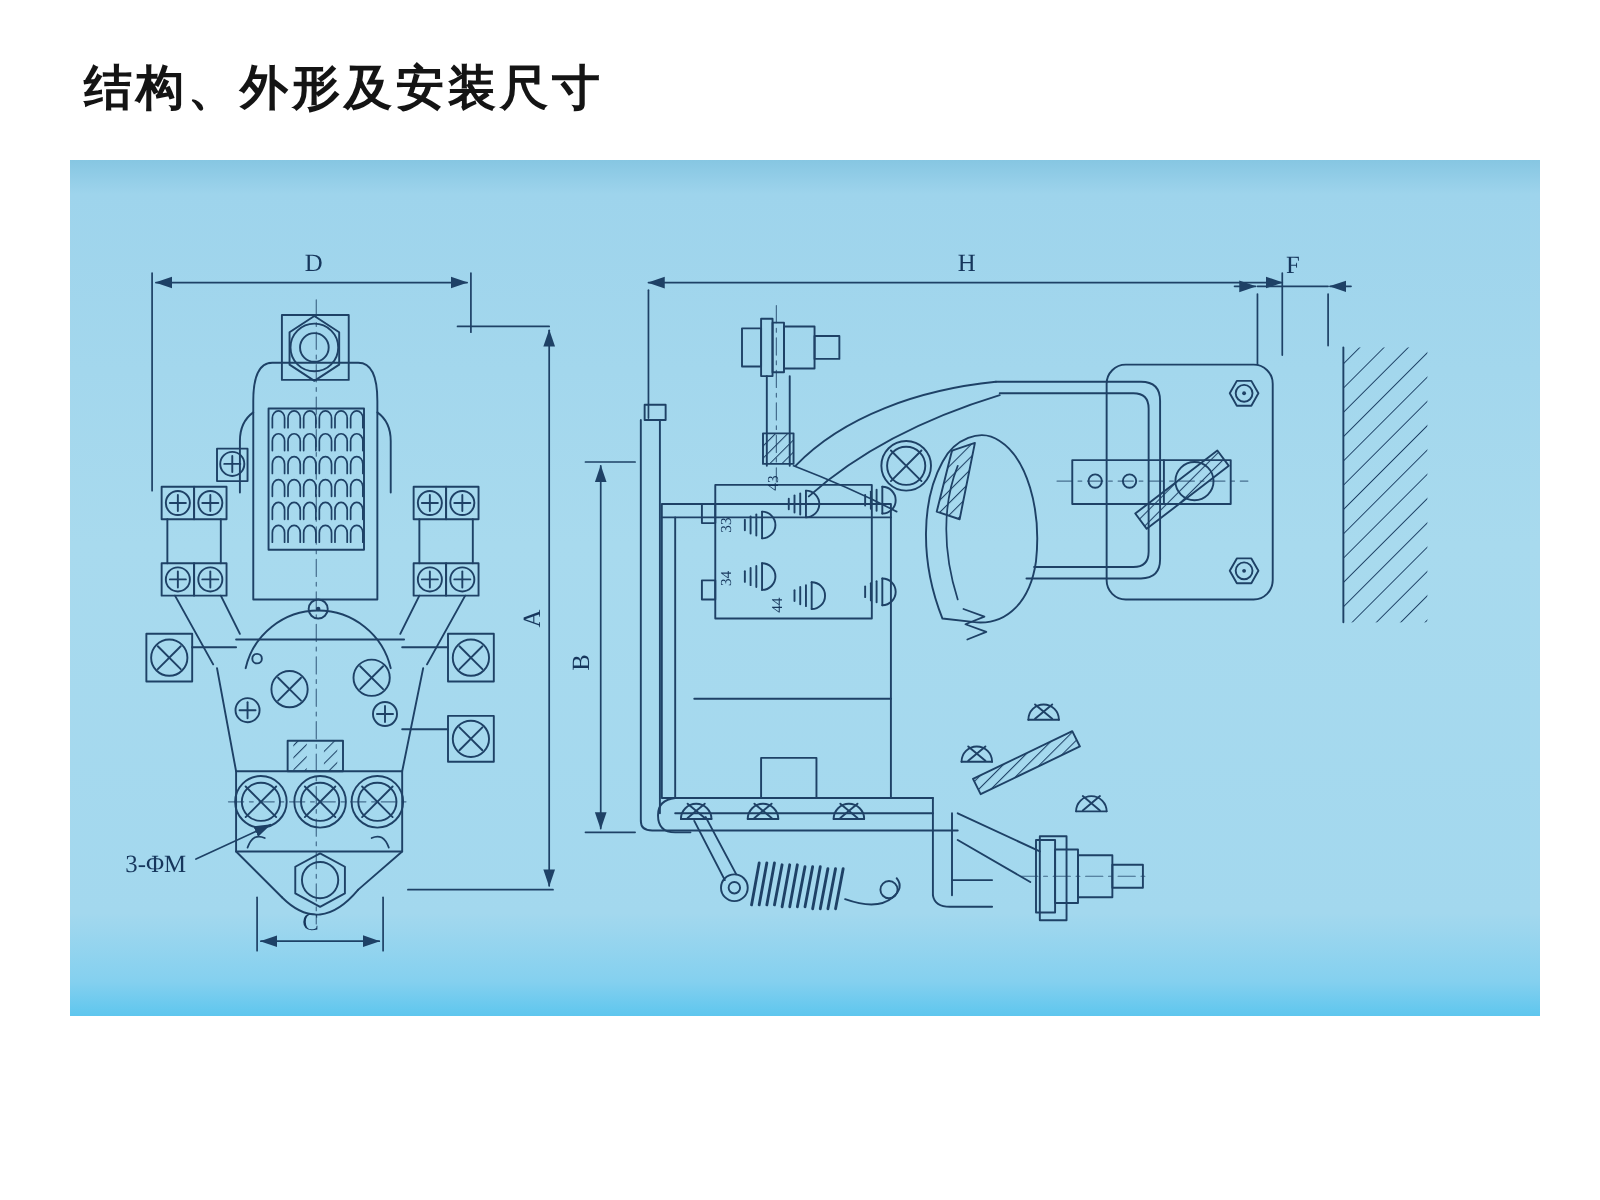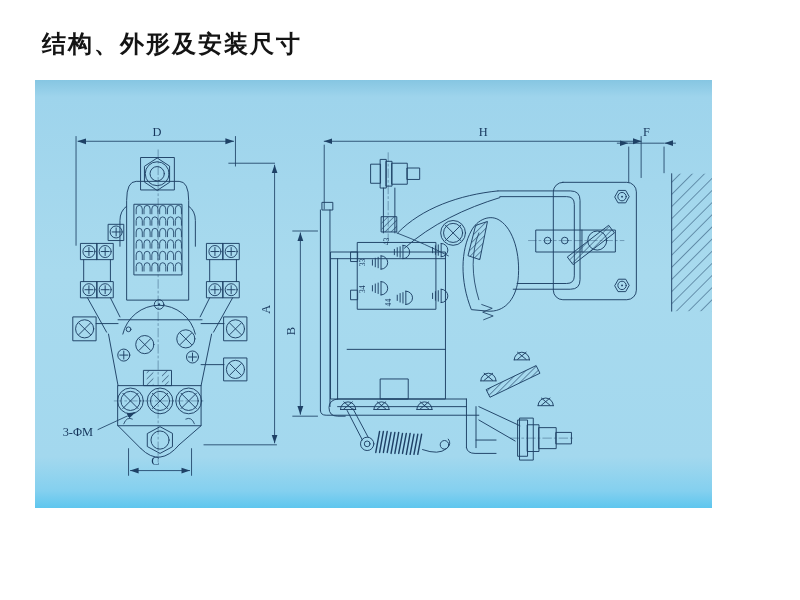--- a/index.html
+++ b/index.html
@@ -1,16 +1,16 @@
 <!DOCTYPE html>
 <html><head>
 <meta charset="utf-8">
 <style>
   html,body{margin:0;padding:0;background:#ffffff;}
-  .stage{position:relative;width:712px;height:600px;background:#ffffff;overflow:hidden;
+  .stage{position:relative;width:800px;height:600px;background:#ffffff;overflow:hidden;
          font-family:"Liberation Serif","DejaVu Serif",serif;}
   .title{position:absolute;left:42px;top:28px;font-size:24px;font-weight:600;
          color:#141414;letter-spacing:2px;white-space:nowrap;}
   .panel{position:absolute;left:35px;top:80px;width:735px;height:428px;
          background:linear-gradient(180deg,#86c6e2 0%,#9ed4ec 4%,#a8daee 45%,#a3d8ee 88%,#84d0ef 96%,#5ec6ee 100%);}
   svg{position:absolute;left:0;top:0;}
   svg text{font-family:"Liberation Serif","DejaVu Serif",serif;fill:#16365c;}
   .dimtxt{font-size:13px;}
   .smtxt{font-size:8px;}
 </style>

